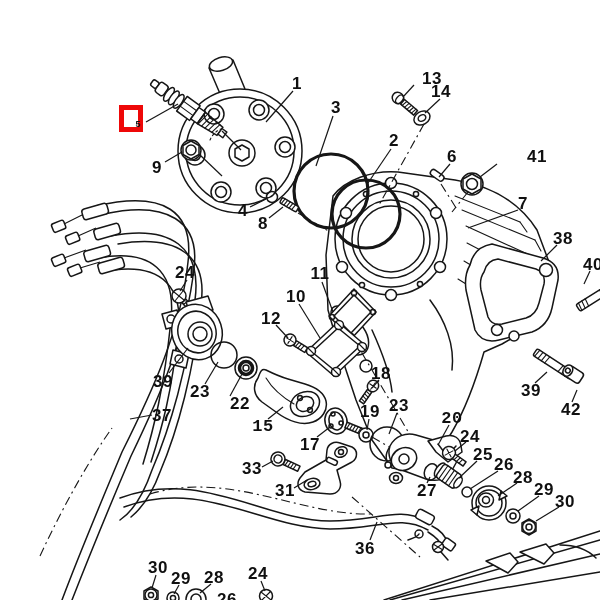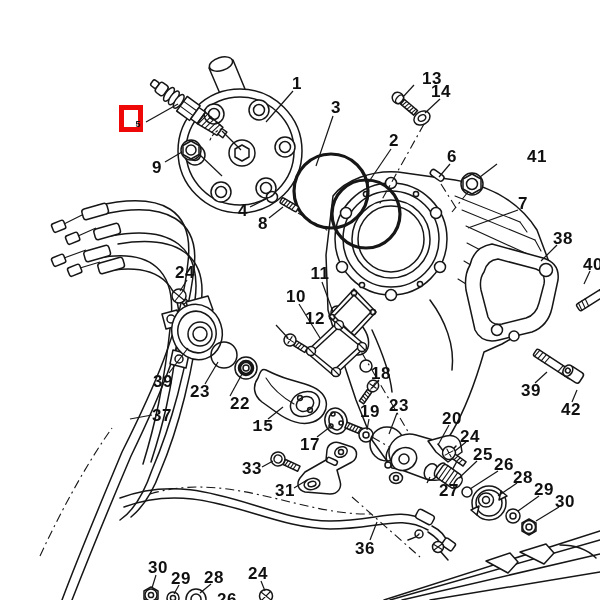--- a/index.html
+++ b/index.html
@@ -428,39 +428,39 @@
       <div class="part-label" style="left: 394px; top: 140px;">2</div>
       <div class="part-label" style="left: 336px; top: 107px;">3</div>
       <div class="part-label" style="left: 243px; top: 210px;">4</div>
       <div class="part-label small" style="left: 138px; top: 124px;">5</div>
       <div class="part-label" style="left: 452px; top: 156px;">6</div>
       <div class="part-label" style="left: 523px; top: 203px;">7</div>
       <div class="part-label" style="left: 263px; top: 223px;">8</div>
       <div class="part-label" style="left: 157px; top: 167px;">9</div>
       <div class="part-label" style="left: 296px; top: 296px;">10</div>
       <div class="part-label" style="left: 320px; top: 273px;">11</div>
-      <div class="part-label" style="left: 271px; top: 318px; margin-left: 44px;">12</div>
+      <div class="part-label" style="left: 271px; top: 318px;">12</div>
       <div class="part-label" style="left: 432px; top: 78px;">13</div>
       <div class="part-label" style="left: 441px; top: 91px;">14</div>
       <div class="part-label" style="left: 263px; top: 426px; font-family: Liberation Mono, monospace;">15</div>
       <div class="part-label" style="left: 310px; top: 444px;">17</div>
       <div class="part-label" style="left: 381px; top: 373px;">18</div>
       <div class="part-label" style="left: 370px; top: 411px;">19</div>
-      <div class="part-label" style="left: 452px; top: 418px;">20</div>
+      <div class="part-label" style="left: 452px; top: 418px; font-family: Liberation Mono, monospace;">20</div>
       <div class="part-label" style="left: 163px; top: 381px;">39</div>
       <div class="part-label" style="left: 230px; top: 403px; margin-left: 10px;">22</div>
       <div class="part-label" style="left: 200px; top: 391px;">23</div>
       <div class="part-label" style="left: 399px; top: 405px;">23</div>
       <div class="part-label" style="left: 185px; top: 272px;">24</div>
       <div class="part-label" style="left: 470px; top: 436px;">24</div>
       <div class="part-label" style="left: 258px; top: 573px;">24</div>
       <div class="part-label" style="left: 483px; top: 454px;">25</div>
       <div class="part-label" style="left: 504px; top: 464px;">26</div>
       <div class="part-label" style="left: 227px; top: 599px;">26</div>
-      <div class="part-label" style="left: 449px; top: 490px;">27</div>
+      <div class="part-label" style="left: 427px; top: 490px;">27</div>
       <div class="part-label" style="left: 523px; top: 477px;">28</div>
       <div class="part-label" style="left: 214px; top: 577px;">28</div>
       <div class="part-label" style="left: 544px; top: 489px;">29</div>
       <div class="part-label" style="left: 181px; top: 578px;">29</div>
       <div class="part-label" style="left: 565px; top: 501px;">30</div>
       <div class="part-label" style="left: 158px; top: 567px;">30</div>
       <div class="part-label" style="left: 285px; top: 490px;">31</div>
       <div class="part-label" style="left: 252px; top: 468px;">33</div>
       <div class="part-label" style="left: 365px; top: 548px;">36</div>
       <div class="part-label" style="left: 162px; top: 415px;">37</div>

